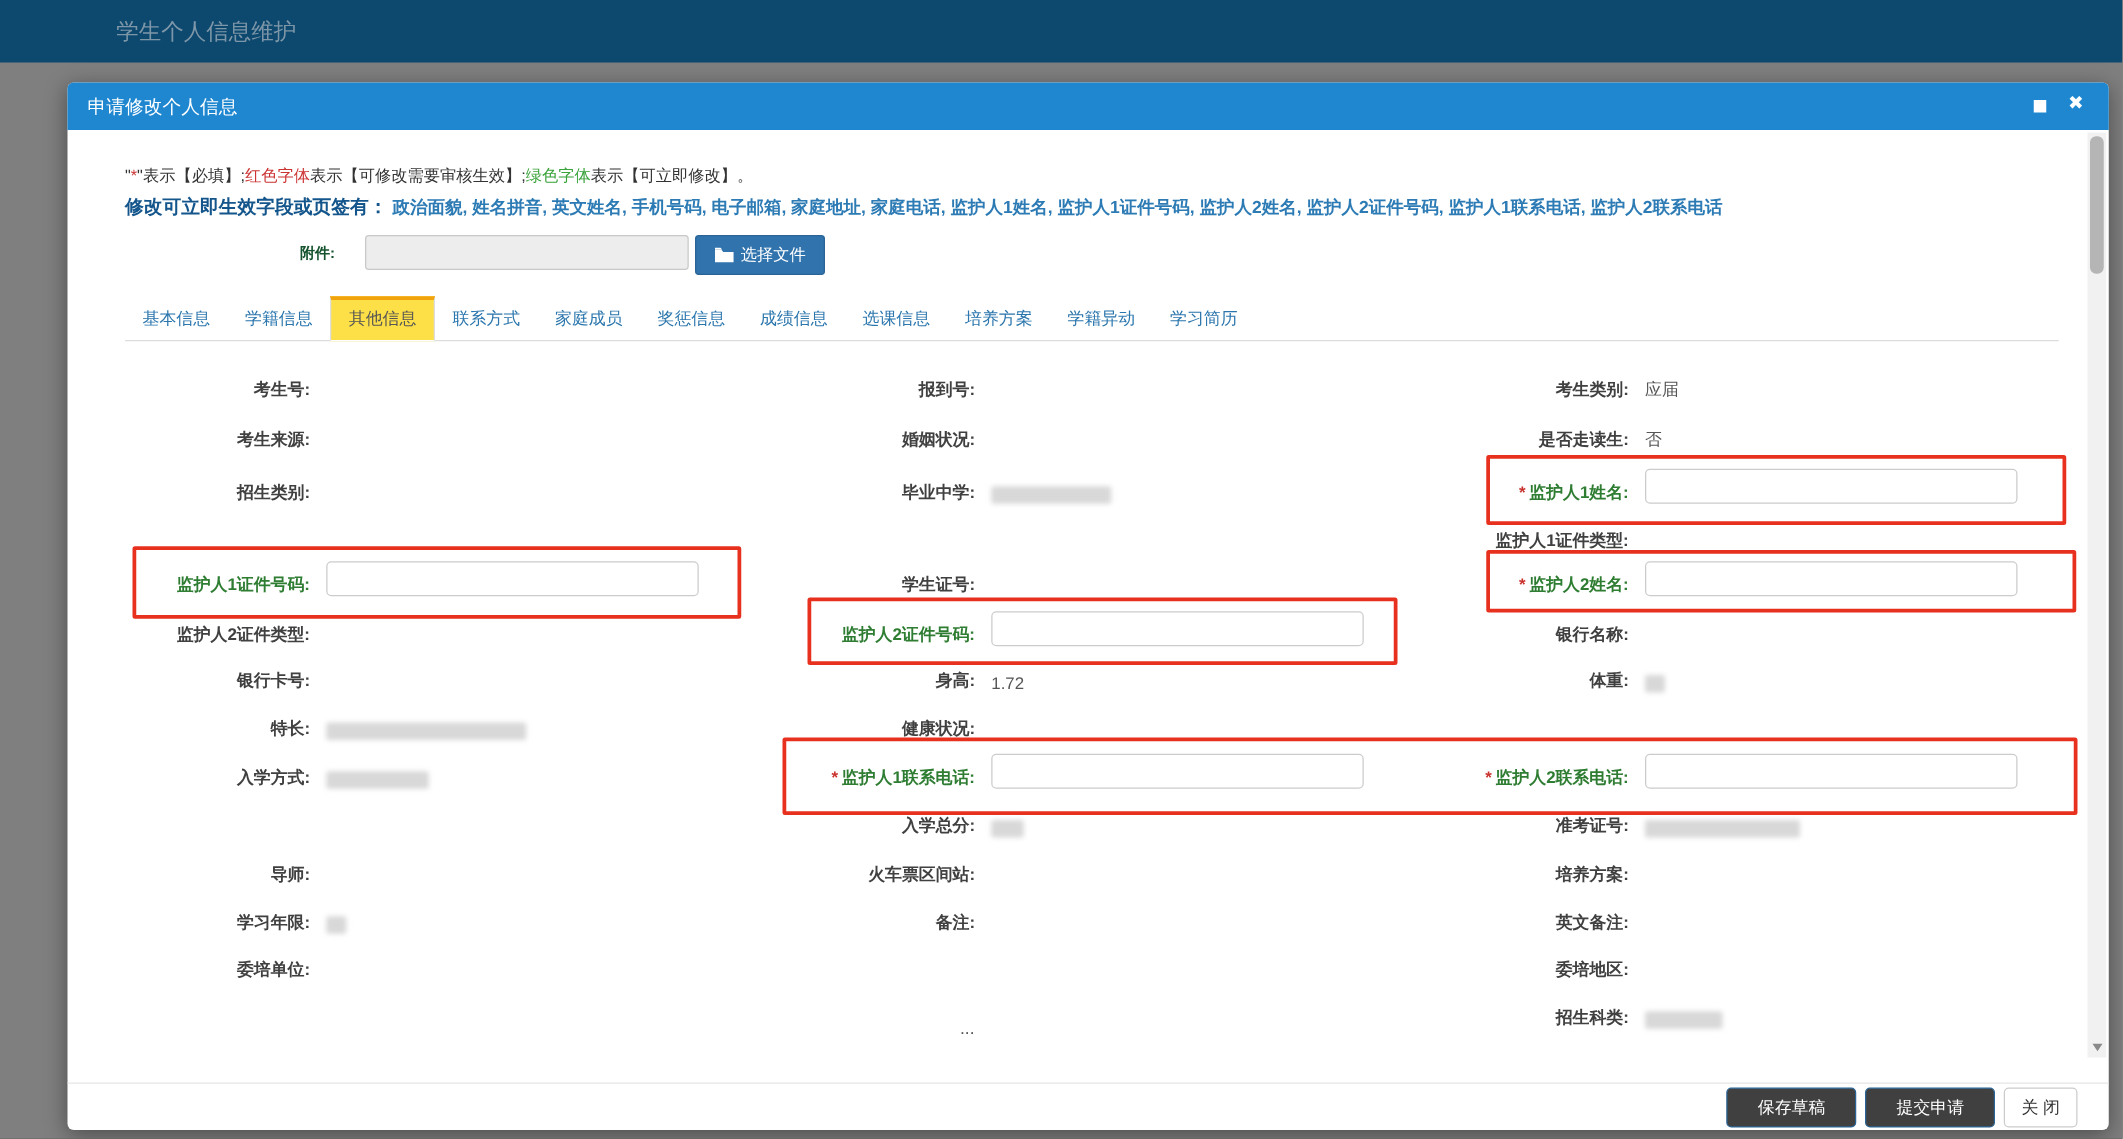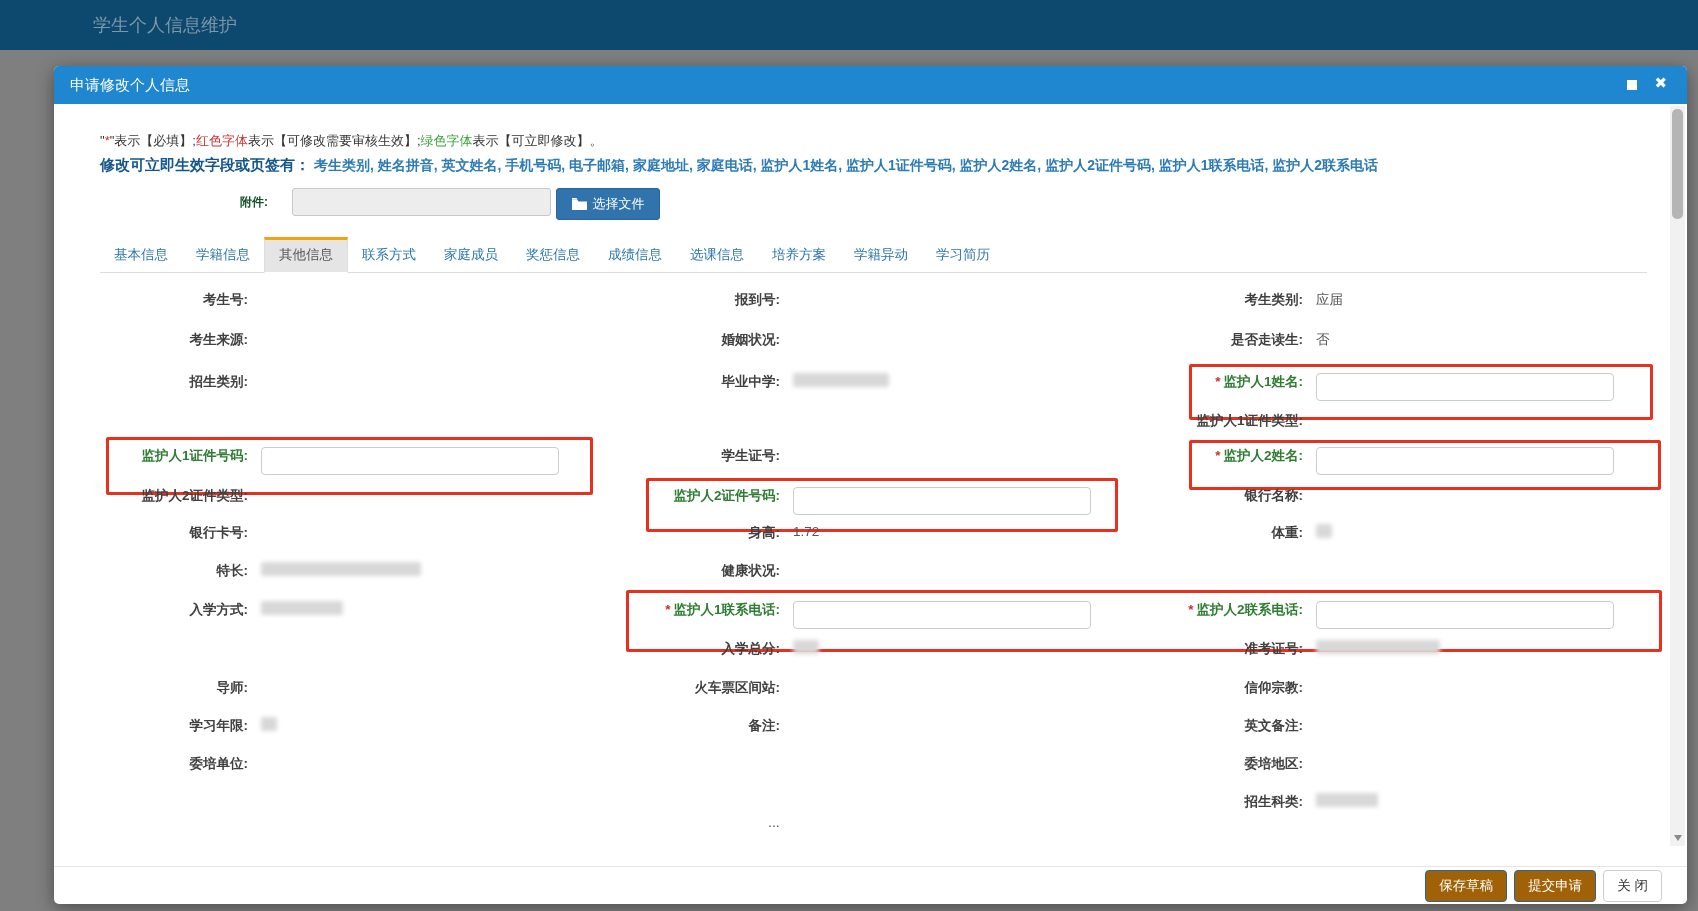--- a/index.html
+++ b/index.html
@@ -25,24 +25,24 @@
   .attach-label{position:absolute;left:46px;top:128px;width:168px;text-align:right;font-weight:700;font-size:12px;color:#14532d;}
   .attach-input{position:absolute;left:238px;top:122px;width:259px;height:28px;background:#ededed;
                 border:1px solid #c8c8c8;border-radius:3px;box-sizing:border-box;}
   .attach-btn{position:absolute;left:502px;top:122px;width:102px;height:30px;background:#3173ad;color:#fff;
               font-size:13px;border:1px solid #2a6496;border-radius:3px;display:flex;align-items:center;
               justify-content:center;gap:6px;cursor:pointer;}
   
   .tabs{position:absolute;left:46px;top:173px;width:1547px;height:34px;border-bottom:1px solid #ddd;
         display:flex;align-items:flex-end;box-sizing:border-box;}
   .tab{padding:8px 14px;font-size:13.5px;color:#2a76ad;cursor:pointer;white-space:nowrap;}
-  .tab.active{background:#e5e5e5;border:1px solid #ddd;border-bottom:1px solid #fff;border-top:3px solid #f0a30a;
+  .tab.active{background:#fde047;border:1px solid #ddd;border-bottom:1px solid #fff;border-top:3px solid #f0a30a;
               color:#555;padding-top:6px;margin-bottom:-1px;cursor:default;}
   
-  .cell{position:absolute;height:30px;display:flex;align-items:flex-start;font-size:13.5px;white-space:nowrap;}
+  .cell{position:absolute;height:30px;display:flex;align-items:flex-end;font-size:13.5px;white-space:nowrap;}
   .c1{left:46px;}  .c1 .lbl{width:148px;}
   .c2{left:560px;} .c2 .lbl{width:166px;}
   .c3{left:1040px;}.c3 .lbl{width:209px;}
   .lbl{text-align:right;font-weight:700;color:#404040;flex:none;}
   .lbl.green{color:#2e7d32;}
   .req{color:#c9302c;font-style:normal;font-weight:700;margin-right:3px;}
   .val{margin-left:13px;color:#555;}
   input.txt{margin-left:13px;width:298px;height:28px;border:1px solid #ccc;border-radius:4px;outline:none;
             padding:0 8px;box-sizing:border-box;font-size:13px;background:#fff;}
   .redacted{margin-left:13px;height:14px;background:#d8d8d8;border-radius:2px;filter:blur(2px);flex:none;}
@@ -50,22 +50,22 @@
   .hotbox{position:absolute;border:3px solid #e8301f;border-radius:2px;pointer-events:none;}
   .ellipsis{position:absolute;left:714px;top:748px;color:#555;font-size:14px;}
   
   .sb-track{position:absolute;right:2px;top:40px;width:15px;height:740px;background:#f1f1f1;}
   .sb-thumb{position:absolute;left:2px;top:3px;width:11px;height:110px;background:#b5b5b5;border-radius:5px;cursor:pointer;}
   .sb-btn{position:absolute;left:0;bottom:0;width:15px;height:16px;display:flex;align-items:center;justify-content:center;cursor:pointer;}
   .sb-arrow{width:0;height:0;border-left:4px solid transparent;border-right:4px solid transparent;border-top:6px solid #8a8a8a;}
   
   .modal-footer{position:absolute;left:0;right:0;bottom:0;height:38px;border-top:1px solid #e5e5e5;
                 display:flex;align-items:center;justify-content:flex-end;gap:7px;padding-right:25px;box-sizing:border-box;}
-  .btn-blue{background:#a16207;color:#fff;border:1px solid #2a6496;border-radius:4px;font-size:13.5px;
-            padding:6px 13px;cursor:pointer;font-family:inherit;}
+  .btn-blue{background:#404040;color:#fff;border:1px solid #2a6496;border-radius:4px;font-size:13.5px;
+            padding:6px 24px;cursor:pointer;font-family:inherit;}
   .btn-plain{background:#fff;color:#333;border:1px solid #ccc;border-radius:4px;font-size:13.5px;
              padding:6px 13px;cursor:pointer;font-family:inherit;}
 </style>
 </head>
 <body>
 
 <div class="screen">
 
   <div class="topbar">
     <span class="topbar-title">学生个人信息维护</span>
@@ -76,21 +76,21 @@
     <div class="modal-header">
       <span class="modal-title">申请修改个人信息</span>
       <span class="icon-restore"></span>
       <span class="icon-close">✖</span>
     </div>
 
     <div class="legend1">
       <span>"</span><span class="lr">*</span><span>"表示【必填】;</span><span class="lr">红色字体</span><span>表示【可修改需要审核生效】;</span><span class="lg">绿色字体</span><span>表示【可立即修改】。</span>
     </div>
     <div class="legend2">
-      <span>修改可立即生效字段或页签有：</span><span class="fields">考生类别, 姓名拼音, 英文姓名, 手机号码, 电子邮箱, 家庭地址, 家庭电话, 监护人1姓名, 监护人1证件号码, 监护人2姓名, 监护人2证件号码, 监护人1联系电话, 监护人2联系电话</span>
+      <span>修改可立即生效字段或页签有：</span><span class="fields">政治面貌, 姓名拼音, 英文姓名, 手机号码, 电子邮箱, 家庭地址, 家庭电话, 监护人1姓名, 监护人1证件号码, 监护人2姓名, 监护人2证件号码, 监护人1联系电话, 监护人2联系电话</span>
     </div>
 
     <span class="attach-label">附件:</span>
     <input class="attach-input" readonly="" value="" style="">
     <div class="attach-btn">
       <svg width="15" height="12" viewBox="0 0 15 12">
           <path d="M0 1.5h5l1.6 2H15V12H0z" fill="#fff"></path>
           <path d="M0 0h4.4l1.2 1.5H0z" fill="#fff"></path>
         </svg>
       <span>选择文件</span>
@@ -232,21 +232,21 @@
 
     <div class="cell c1" style="top:613px">
       <span class="lbl">导师:</span>
       <span class="val"></span>
     </div>
     <div class="cell c2" style="top:613px">
       <span class="lbl">火车票区间站:</span>
       <span class="val"></span>
     </div>
     <div class="cell c3" style="top:613px">
-      <span class="lbl">信仰宗教:</span>
+      <span class="lbl">培养方案:</span>
       <span class="val"></span>
     </div>
 
     <div class="cell c1" style="top:651px">
       <span class="lbl">学习年限:</span>
       <span class="redacted" style="width:16px"></span>
     </div>
     <div class="cell c2" style="top:651px">
       <span class="lbl">备注:</span>
       <span class="val"></span>

